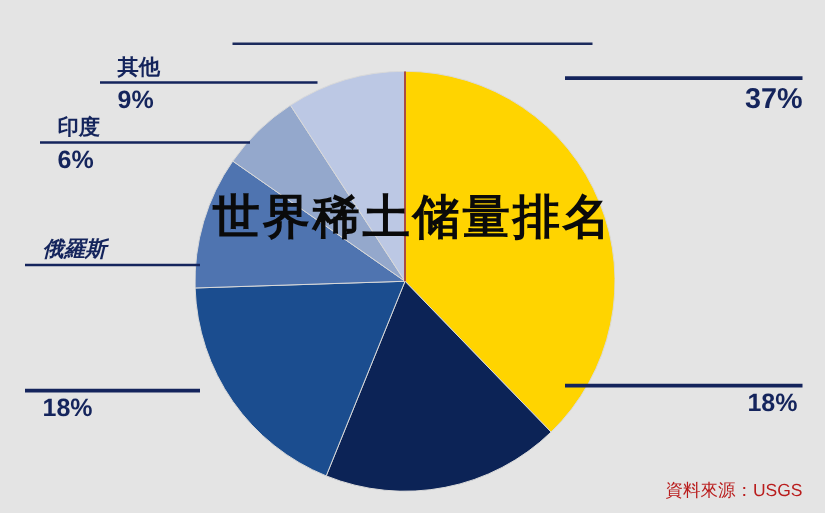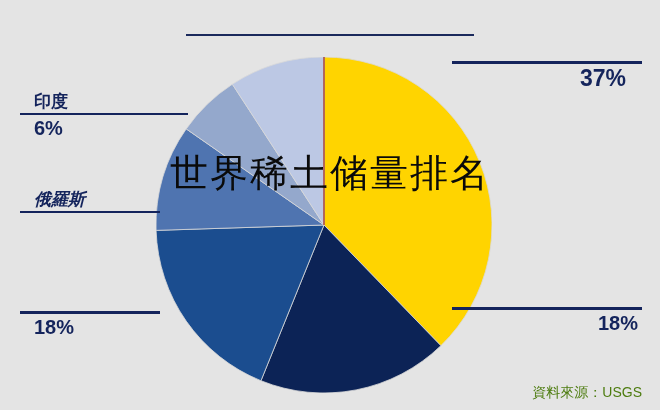--- a/index.html
+++ b/index.html
@@ -73,61 +73,61 @@
     margin:1px 0 1px 0;
   }
   .callout.left  { text-align:left; }
   .callout.right { text-align:right; }
 
   
   #callout-other  { left:80px;  top:44px;  width:174px; }
   #callout-other .name  { margin-left:14px; }
   #callout-other .pct   { margin-left:14px; }
 
-  #callout-india  { left:20px;  top:92px;  width:168px; }
+  #callout-india  { left:32px;  top:92px;  width:168px; }
   #callout-india .name  { margin-left:14px; }
   #callout-india .pct   { margin-left:14px; }
 
   #callout-russia { left:20px;  top:190px; width:140px; }
   #callout-russia .name { margin-left:14px;font-style:italic; }
   #callout-russia .pct  { margin-left:14px; }
 
   #callout-brazil { left:20px;  top:310px; width:140px; }
   #callout-brazil .name { margin-left:14px; }
   #callout-brazil .pct  { margin-left:14px; }
 
   #callout-china  { right:18px; top:60px;  width:190px; }
   #callout-china .name { margin-right:4px; }
-  #callout-china .pct  { margin-right:16px; font-size:23px; }
+  #callout-china .pct  { margin-right:0; font-size:23px; }
 
   #callout-vietnam{ right:18px; top:306px; width:190px; }
   #callout-vietnam .name { margin-right:4px; }
   #callout-vietnam .pct  { margin-right:4px; }
 
   
   .overlay-headline {
     position:absolute;
     left:0; top:148px;
     width:660px;
     text-align:center;
     font-size:38px;
-    font-weight:normal;
+    font-weight:bold;
     color:#0a0a0a;
     letter-spacing:2px;
     z-index:9;
     font-family:"DejaVu Sans","Liberation Sans",sans-serif;
   }
 
   
   .source {
     position:absolute;
     right:18px;
     bottom:8px;
     font-size:14px;
-    color:#4d7c0f;
+    color:#b91c1c;
     font-weight:500;
     z-index:7;
     white-space:nowrap;
   }
 </style>
 </head>
 <body>
 
 <div id="stage">
 
@@ -140,20 +140,25 @@
           <path d="M 168 168 L 284.87 288.68 A 168 168 0 0 1 104.96 323.72 Z" fill="#0C2356" stroke="#d9d9d9" stroke-width="0.8"></path>
           <path d="M 168 168 L 104.96 323.72 A 168 168 0 0 1 0.09 173.38 Z" fill="#1B4D8F" stroke="#d9d9d9" stroke-width="0.8"></path>
           <path d="M 168 168 L 0.09 173.38 A 168 168 0 0 1 30.21 71.88 Z" fill="#4F74B0" stroke="#d9d9d9" stroke-width="0.8"></path>
           <path d="M 168 168 L 30.21 71.88 A 168 168 0 0 1 76.35 27.20 Z" fill="#94A8CC" stroke="#d9d9d9" stroke-width="0.8"></path>
           <path d="M 168 168 L 76.35 27.20 A 168 168 0 0 1 168.00 0.00 Z" fill="#BCC8E4" stroke="#d9d9d9" stroke-width="0.8"></path>
         </g>
       <line x1="168" y1="168" x2="168" y2="0" stroke="#A33A33" stroke-width="1.4"></line>
     </svg>
   </div>
 
+  <div class="callout left" id="callout-other">
+    <div class="name">其他</div>
+    <div class="rule"></div>
+    <div class="pct">9%</div>
+  </div>
 
   <div class="callout left" id="callout-india">
     <div class="name">印度</div>
     <div class="rule"></div>
     <div class="pct">6%</div>
   </div>
 
   <div class="callout left" id="callout-russia">
     <div class="name">俄羅斯</div>
     <div class="rule"></div>

